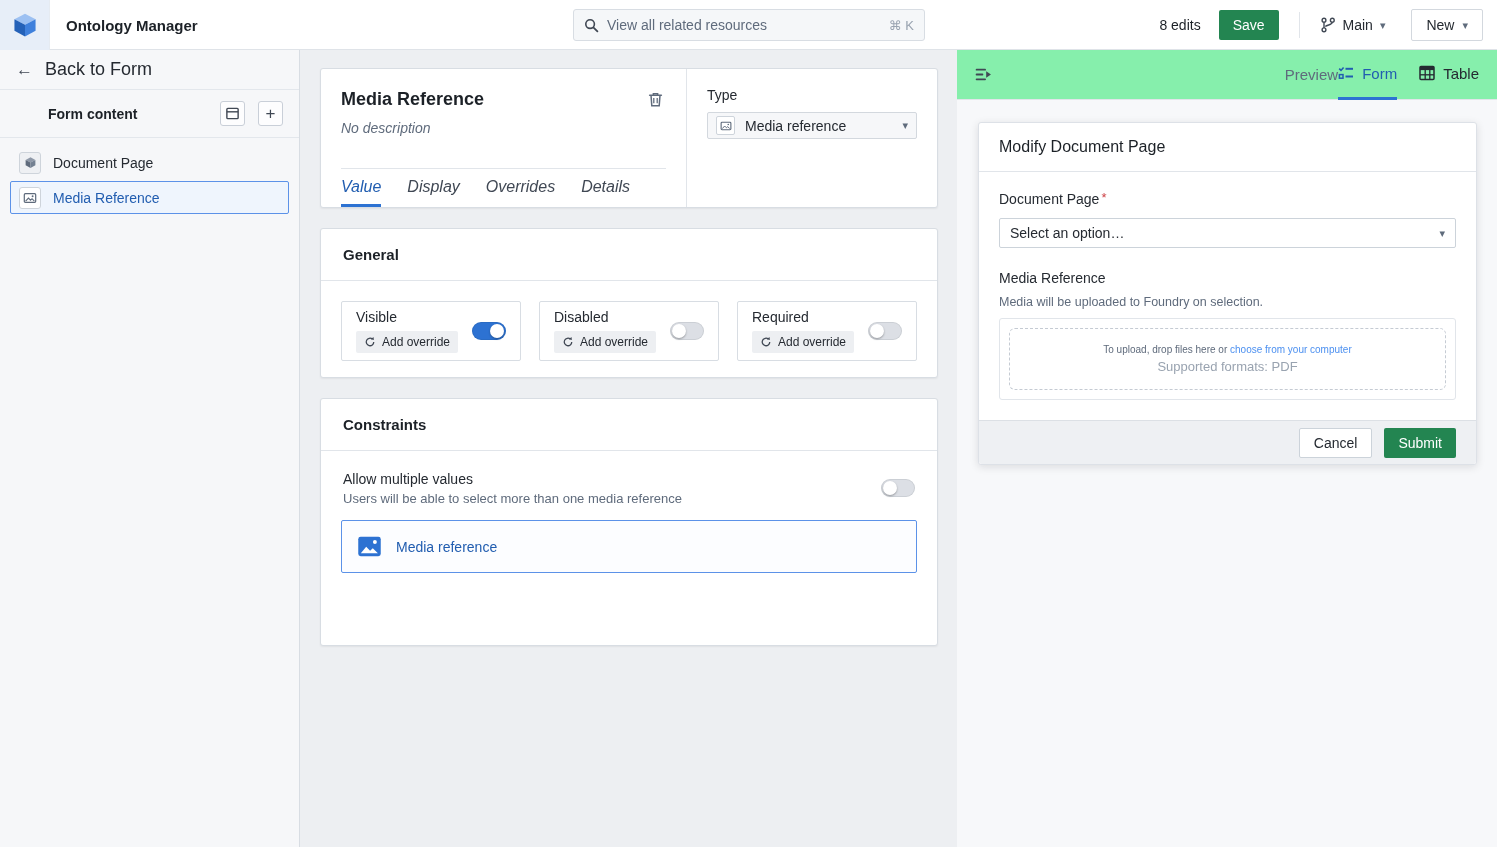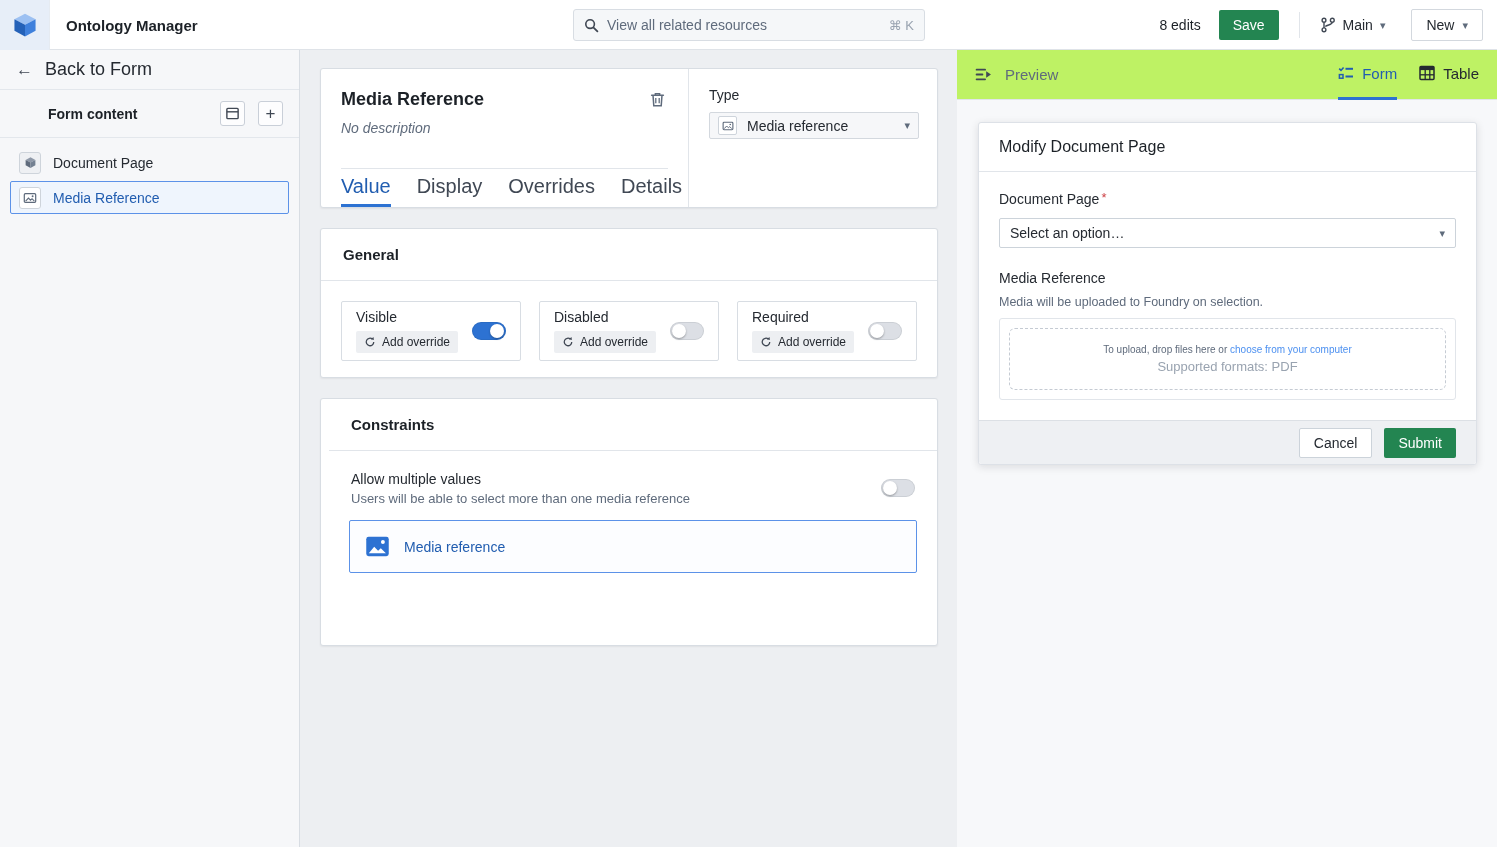--- a/index.html
+++ b/index.html
@@ -44,52 +44,52 @@
   .card { position:absolute; left:20px; width:618px; background:#fff; border:1px solid #d8dde3; border-radius:3px; box-shadow:0 1px 2px rgba(17,20,24,.06); }
 
   .header-card { top:18px; height:140px; display:flex; }
   .header-left { width:368px; border-right:1px solid #e1e5ea; display:flex; flex-direction:column; }
   .header-title-row { display:flex; align-items:flex-start; justify-content:space-between; padding:20px 20px 0 20px; }
   .editor-title { font-size:18px; font-weight:bold; color:#1c2127; }
   .trash-btn { background:none; border:none; cursor:pointer; padding:2px; color:#5f6b7c; }
   .editor-desc { padding:10px 20px 0 20px; font-size:14px; font-style:italic; color:#5f6b7c; flex:1; }
   .tabs-divider { height:1px; background:#e1e5ea; margin:0 20px; }
   .tabs-row { display:flex; gap:26px; padding:0 20px; height:38px; align-items:stretch; }
-  .tab { display:flex; align-items:center; font-size:20px; color:#404854; border-bottom:3px solid transparent; cursor:pointer; }
+  .tab { display:flex; align-items:center; font-size:16px; color:#404854; border-bottom:3px solid transparent; cursor:pointer;font-style:italic; }
   .tab.active { color:#215db0; border-bottom-color:#2d72d2; }
   .header-right { flex:1; padding:18px 20px; }
   .type-label { font-size:14px; color:#252a31; margin-bottom:9px; }
   .type-select { width:210px; height:27px; background:#f6f7f9; border:1px solid #d3d8de; border-radius:2px; display:flex; align-items:center; gap:10px; padding:0 8px; cursor:pointer; }
   .type-chip { width:19px; height:19px; background:#fff; border:1px solid #ced4db; border-radius:2px; display:flex; align-items:center; justify-content:center; }
   .type-value { flex:1; font-size:14px; color:#252a31; }
 
   .section-card-title { font-size:15px; font-weight:bold; color:#1c2127; padding:17px 22px; border-bottom:1px solid #e1e5ea; }
 
   .general-card { top:178px; height:150px; }
   .opt-row { display:flex; gap:18px; padding:20px; }
   .opt-card { flex:1; height:60px; border:1px solid #d8dde3; border-radius:2px; display:flex; align-items:center; justify-content:space-between; padding:6px 14px; }
   .opt-label { font-size:14px; color:#252a31; margin-bottom:6px; }
   .chip-btn { display:flex; align-items:center; gap:6px; background:#edeff2; border:none; border-radius:2px; padding:4px 8px; font-size:12px; color:#252a31; cursor:pointer; font-family:inherit; }
 
   .toggle { position:relative; width:34px; height:18px; border-radius:10px; background:#dcdfe5; box-shadow:inset 0 0 0 1px rgba(17,20,24,.08); cursor:pointer; flex:none; }
   .toggle .knob { position:absolute; top:2px; left:2px; width:14px; height:14px; border-radius:50%; background:#fff; box-shadow:0 1px 2px rgba(17,20,24,.35); }
   .toggle.on { background:#2d72d2; }
   .toggle.on .knob { left:18px; }
 
-  .constraints-card { top:348px; height:248px;padding-left:8px; }
+  .constraints-card { top:348px; height:248px; }
   .multi-row { display:flex; align-items:flex-start; justify-content:space-between; padding:20px 22px 14px 22px; }
   .multi-label { font-size:14px; color:#252a31; margin-bottom:4px; }
   .multi-desc { font-size:13px; color:#5f6b7c; }
   .multi-row .toggle { margin-top:8px; }
   .ref-box { margin:0 20px; height:53px; border:1px solid #5c92e8; border-radius:2px; background:#fcfdff; display:flex; align-items:center; gap:14px; padding:0 15px; cursor:pointer; }
   .ref-label { font-size:14px; color:#215db0; }
 
   
   .preview-panel { position:absolute; left:957px; top:50px; width:540px; height:797px; background:#f7f8fa; }
-  .preview-header { height:50px; display:flex; align-items:center; padding:0 18px; border-bottom:1px solid #e1e5ea; background:#bef264; }
+  .preview-header { height:50px; display:flex; align-items:center; padding:0 18px; border-bottom:1px solid #e1e5ea; background:#86efac;text-align:right; }
   .preview-title { font-size:15px; color:#5f6b7c; margin-left:13px; flex:1; }
   .ptab { display:flex; align-items:center; gap:8px; font-size:15px; height:50px; border-bottom:3px solid transparent; cursor:pointer; color:#252a31; }
   .ptab + .ptab { margin-left:22px; }
   .ptab.active { color:#215db0; border-bottom-color:#2d72d2; }
 
   .preview-card { position:absolute; left:21px; top:72px; width:499px; background:#fff; border:1px solid #dde1e7; border-radius:3px; box-shadow:0 2px 8px rgba(17,20,24,.12); }
   .pc-title { font-size:16px; color:#1c2127; padding:15px 20px; border-bottom:1px solid #e1e5ea; }
   .pc-body { padding:18px 20px 20px 20px; }
   .field-label { font-size:14px; color:#252a31; }
   .req { color:#cd4246; font-size:13px; vertical-align:top; margin-left:2px; }

